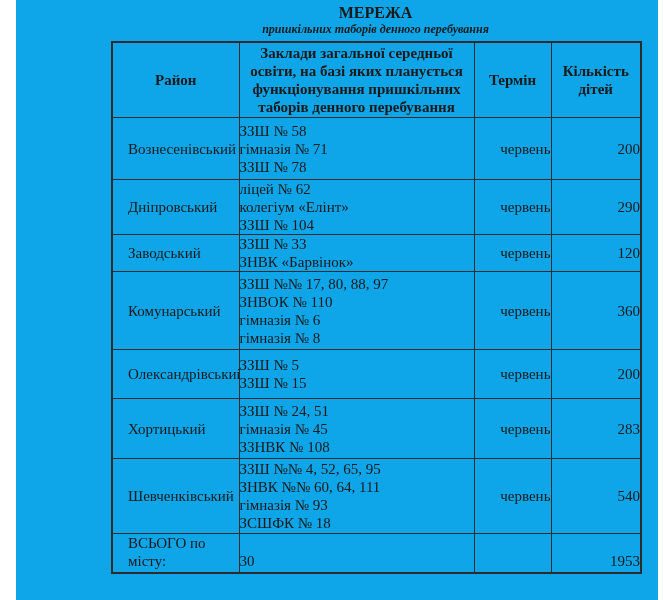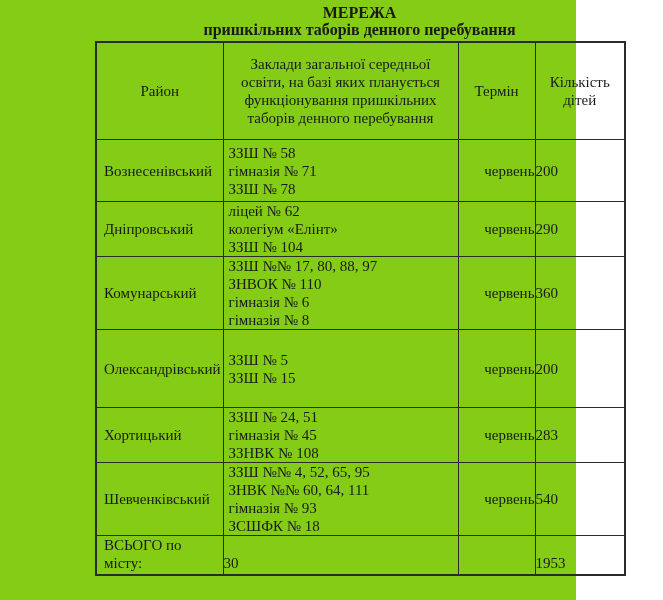--- a/index.html
+++ b/index.html
@@ -3,34 +3,35 @@
 <meta charset="utf-8">
 <style>
   * { box-sizing: border-box; margin: 0; padding: 0; }
   html, body {
     width: 663px; height: 600px;
     background: #ffffff;
     font-family: "Liberation Serif", serif;
     color: #1a1a1a;
     overflow: hidden;
   }
-  .page { position: relative; width: 576px; height: 600px; background: #84cc16; }
+  .page { position: relative; width: 642px; height: 600px; background: #0ea5e9; margin-left: 16px; }
   .doc { position: absolute; left: 95px; top: 4px; width: 529px; }
 
   .title {
     text-align: center;
     font-weight: bold;
     font-size: 16px;
     line-height: 17px;
   }
   .subtitle {
     text-align: center;
     font-weight: bold;
-    font-size: 16px;
+    font-size: 12px;
     line-height: 17px;
+    font-style: italic;
   }
 
   table.camps {
     margin-top: 3px;
     width: 529px;
     border-collapse: collapse;
     table-layout: fixed;
     border: 2px solid #2b2b2b;
   }
   table.camps th, table.camps td {
@@ -49,38 +50,37 @@
   tbody tr:nth-child(1) { height: 62px; }
   tbody tr:nth-child(2) { height: 55px; }
   tbody tr:nth-child(3) { height: 36px; }
   tbody tr:nth-child(4) { height: 78px; }
   tbody tr:nth-child(5) { height: 49px; }
   tbody tr:nth-child(6) { height: 60px; }
   tbody tr:nth-child(7) { height: 75px; }
   tbody tr.total-row { height: 38px; }
 
   th {
-    font-weight: normal;
+    font-weight: bold;
     text-align: center;
-    padding: 12px 4px;
+    padding: 1px 4px;
     line-height: 19px;
   }
   td.district {
     text-align: left;
-    padding-left: 7px;
+    padding-left: 15px;
     padding-right: 2px;
   }
   td.schools {
     text-align: left;
-    padding-left: 5px;
     padding-right: 2px;
     white-space: pre-line;
   }
   td.term { text-align: right; }
-  td.num  { text-align: left; }
+  td.num  { text-align: right; }
 
   tr.total-row td {
     vertical-align: bottom;
     padding-bottom: 2px;
   }
   tr.total-row td.total-count { }
 </style>
 </head>
 <body>
 
@@ -115,20 +115,27 @@
         </tr>
         <tr>
           <td class="district">Дніпровський</td>
           <td class="schools">ліцей № 62
 колегіум «Елінт»
 ЗЗШ № 104</td>
           <td class="term">червень</td>
           <td class="num">290</td>
         </tr>
         <tr>
+          <td class="district">Заводський</td>
+          <td class="schools">ЗЗШ № 33
+ЗНВК «Барвінок»</td>
+          <td class="term">червень</td>
+          <td class="num">120</td>
+        </tr>
+        <tr>
           <td class="district">Комунарський</td>
           <td class="schools">ЗЗШ №№ 17, 80, 88, 97
 ЗНВОК № 110
 гімназія № 6
 гімназія № 8</td>
           <td class="term">червень</td>
           <td class="num">360</td>
         </tr>
         <tr>
           <td class="district">Олександрівський</td>

